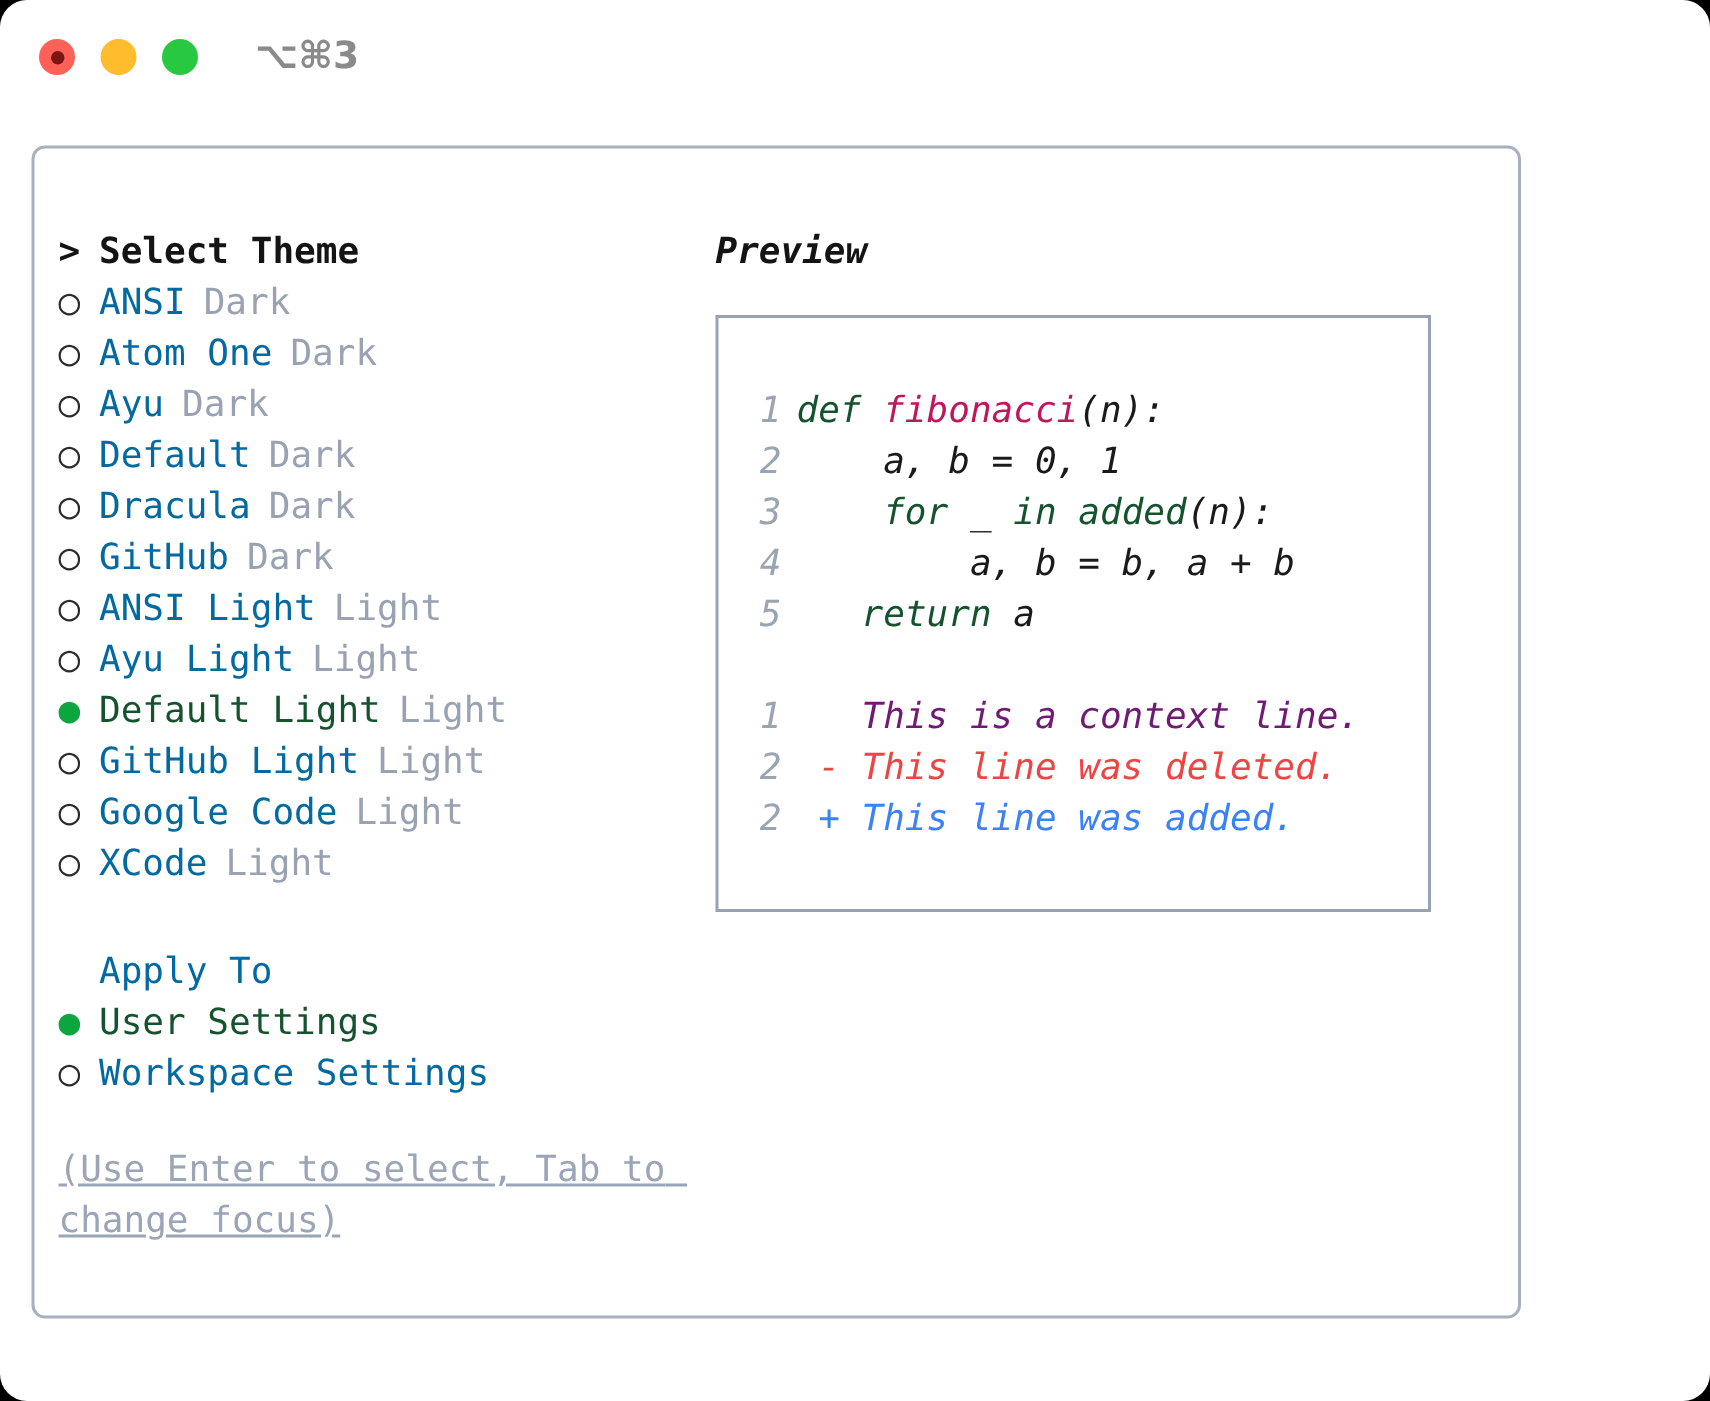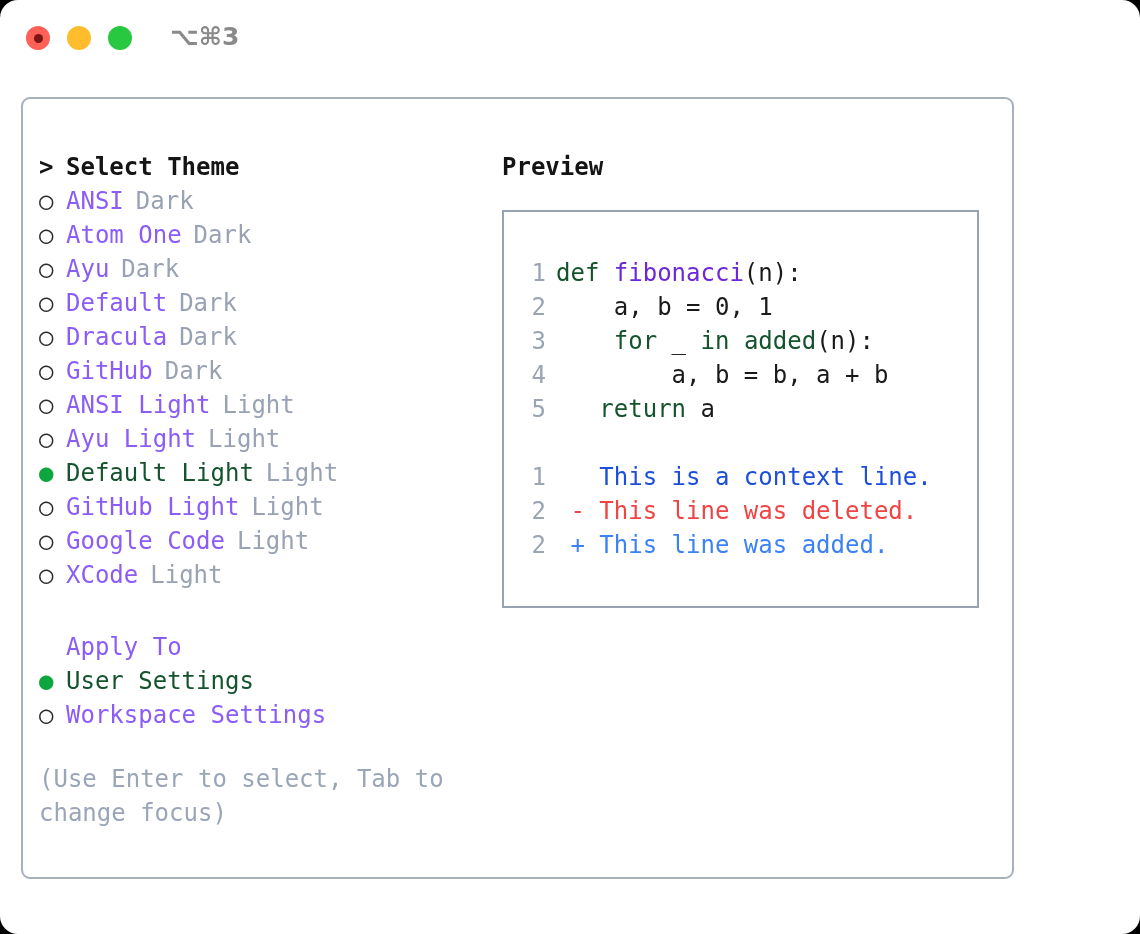--- a/index.html
+++ b/index.html
@@ -114,47 +114,49 @@
   }
   .marker.sel {
     color: #0ca63f;
   }
   .header-row {
     font-weight: bold;
     color: #141414;
   }
   .header-row .marker { color: #141414; font-weight: bold; }
   .label {
-    color: #8b5cf6;
+    color: #0369a1;
   }
   .label.selected {
     color: #14532d;
   }
   .badge {
     color: #98a2b3;
     margin-left: 12px;
   }
   .section-gap {
     height: 38px;
   }
   .hint {
     margin-top: 30px;
     font-size: 24px;
     line-height: 34px;
     color: #9aa5b8;
     width: 410px;
     white-space: pre-wrap;
+    text-decoration: underline;
   }
 
   
   .right-panel {
     position: absolute;
-    left: 479px;
+    left: 454px;
     top: 51px;
     width: 500px;
+    font-style: italic;
   }
   .preview-title {
     font-size: 24px;
     font-weight: bold;
     color: #141414;
     line-height: 34px;
     height: 34px;
   }
   .preview-box {
     margin-top: 26px;
@@ -174,22 +176,22 @@
   }
   .lineno {
     width: 28px;
     flex: 0 0 28px;
     text-align: right;
     color: #9aa5b1;
     margin-right: 10px;
   }
   .code-text { color: #1a1a1a; }
   .kw  { color: #14532d; }
-  .fn  { color: #6d28d9; }
-  .ctx { color: #1d4ed8; }
+  .fn  { color: #be185d; }
+  .ctx { color: #701a75; }
   .del { color: #ef4444; }
   .add { color: #3b82f6; }
   .blank-line { height: 34px; }
 </style>
 </head>
 <body>
 
 <div class="window">
 
   <div class="titlebar">

